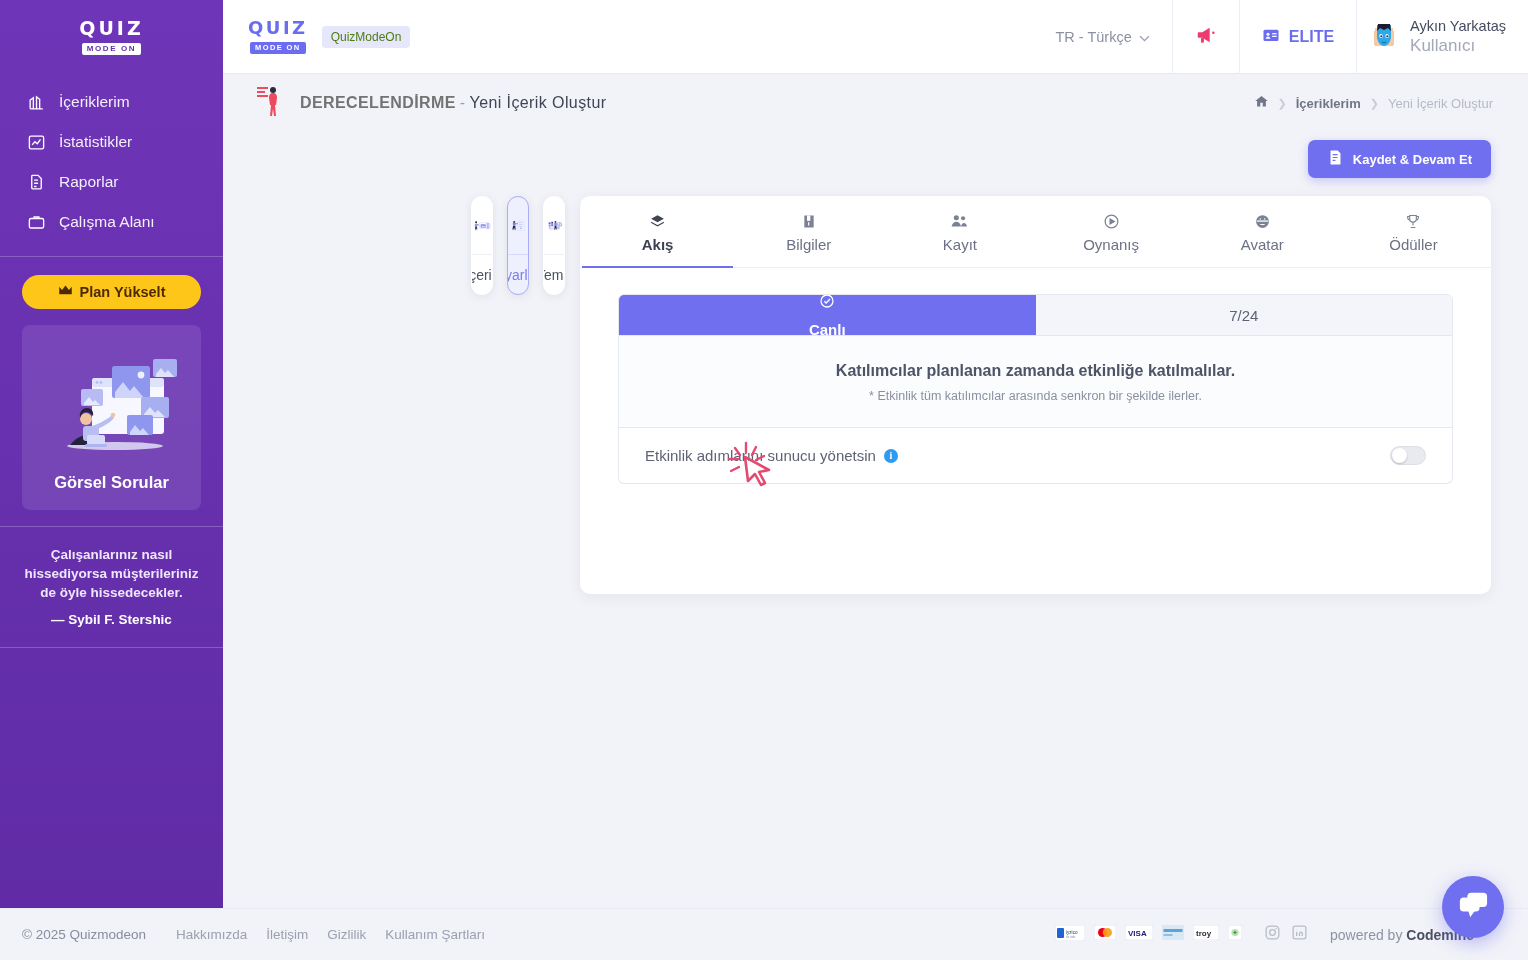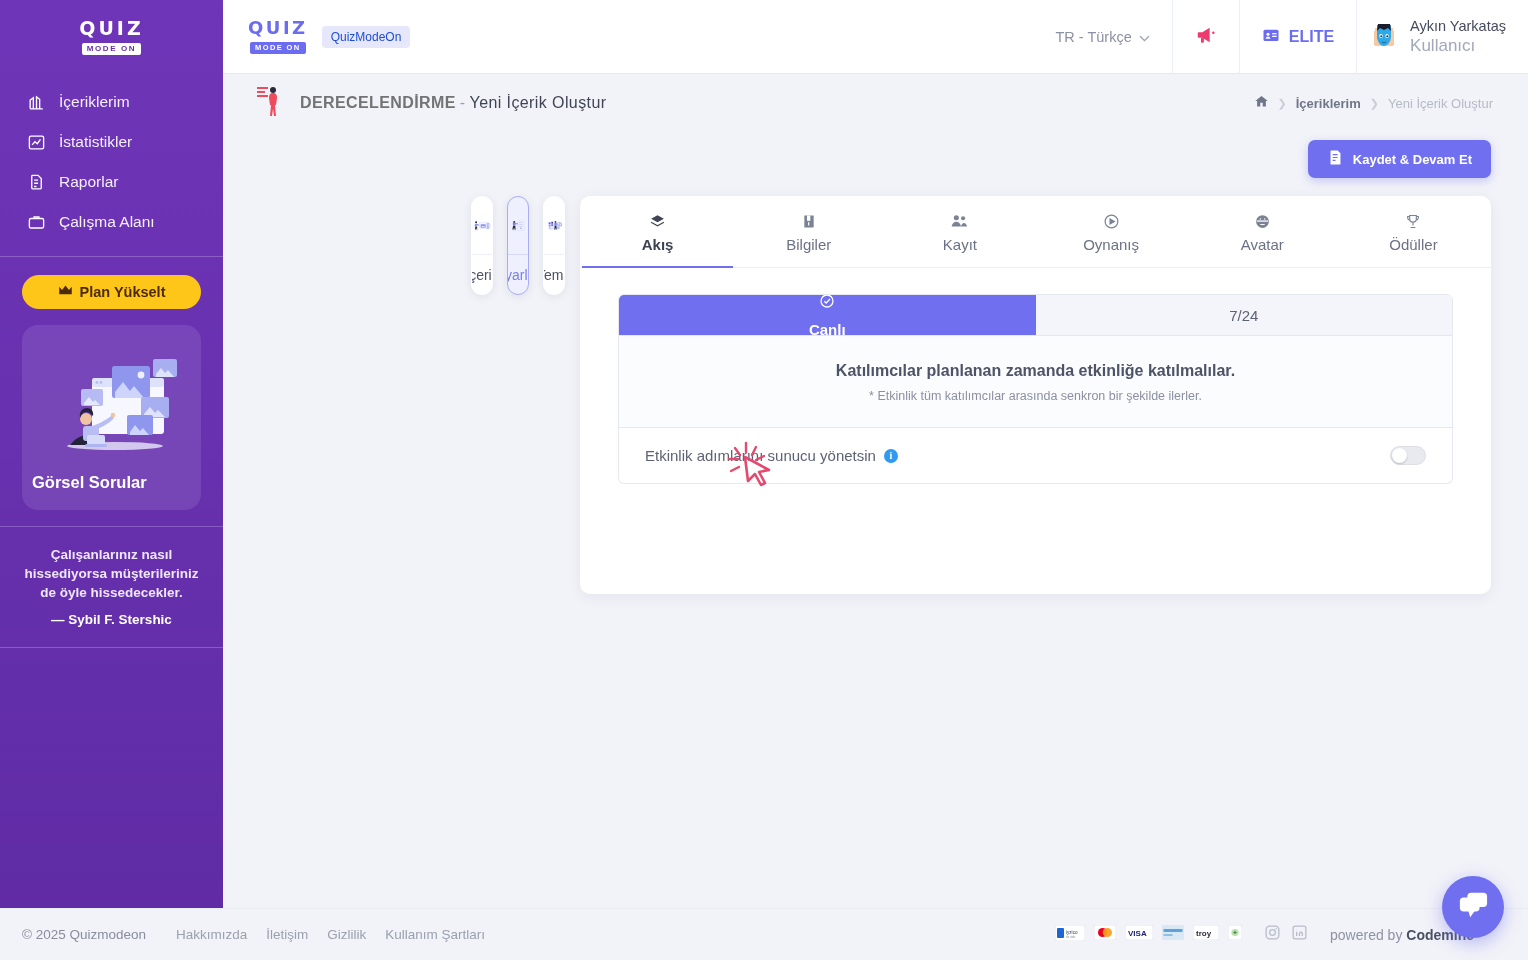--- a/index.html
+++ b/index.html
@@ -44,21 +44,21 @@
 
   .sb-promo { padding: 18px 22px 16px 22px; }
   .btn-upgrade {
     width: 100%; height: 34px; border: none; border-radius: 18px;
     background: #ffc61a; color: #4d2b00; font-size: 14.5px; font-weight: bold;
     display: flex; align-items: center; justify-content: center; gap: 7px;
     cursor: pointer; font-family: "Liberation Sans", sans-serif;
   }
   .promo-card {
     margin-top: 16px; background: rgba(255,255,255,.10);
-    border-radius: 16px; padding: 14px 10px 18px 10px; 
+    border-radius: 8px; padding: 14px 10px 18px 10px; text-align: center;
   }
   .promo-illus { height: 126px; display:flex; align-items:center; justify-content:center; }
   .promo-title { margin-top: 8px; font-size: 16.5px; font-weight: bold; color: #fff; }
 
   .sb-quote { padding: 18px 18px 20px 18px; text-align: center; }
   .quote-text { font-size: 13.5px; line-height: 19px; color: #efe6fb; font-weight: 600; }
   .quote-author { margin-top: 10px; font-size: 13.5px; font-weight: bold; color: #fff; }
 
   
   .main { flex: 1 1 auto; display: flex; flex-direction: column; min-width: 0; background: #f2f3f8; }
@@ -66,21 +66,21 @@
   .topbar {
     height: 74px; background: #fff; display: flex; align-items: center;
     border-bottom: 1px solid #e6e8f0;
   }
   .tb-logo { display: flex; align-items: center; gap: 14px; padding-left: 25px; }
   .tb-logo-block { text-align: center; line-height: 1; }
   .tb-quiz { font-size: 18px; font-weight: bold; letter-spacing: 2.5px; color: #6c6cf0;
              font-family: "DejaVu Sans", sans-serif; }
   .tb-mode { margin-top: 3px; font-size: 7.5px; font-weight: bold; letter-spacing: 1.4px;
              background: #6c6cf0; color: #fff; padding: 2px 5px; border-radius: 2px; display:inline-block; }
-  .tb-chip { background: #e7e7fb; color: #1d4ed8; font-size: 12px; padding: 4px 9px; border-radius: 4px; }
+  .tb-chip { background: #e7e7fb; color: #4d7c0f; font-size: 12px; padding: 4px 9px; border-radius: 4px; }
   .tb-spacer { flex: 1 1 auto; }
   .tb-cell { height: 74px; display: flex; align-items: center; justify-content:center; padding: 0 22px;
              border-left: 1px solid #eceef5; cursor: pointer; }
   .tb-lang { color: #8b90a3; font-size: 14.5px; display: flex; align-items: center; gap: 7px;
              padding: 0 22px; cursor: pointer; }
   .tb-elite { color: #6c6cf0; font-size: 16px; font-weight: bold; display: flex; align-items: center; gap: 9px; }
   .tb-user { display: flex; align-items: center; gap: 11px; padding: 0 22px 0 12px;
              border-left: 1px solid #eceef5; height: 74px; cursor: pointer; }
   .avatar { width: 30px; height: 30px; border-radius: 5px; overflow: hidden; flex: 0 0 30px; }
   .u-name { font-size: 14.5px; color: #454b5e; line-height: 1.25; }

